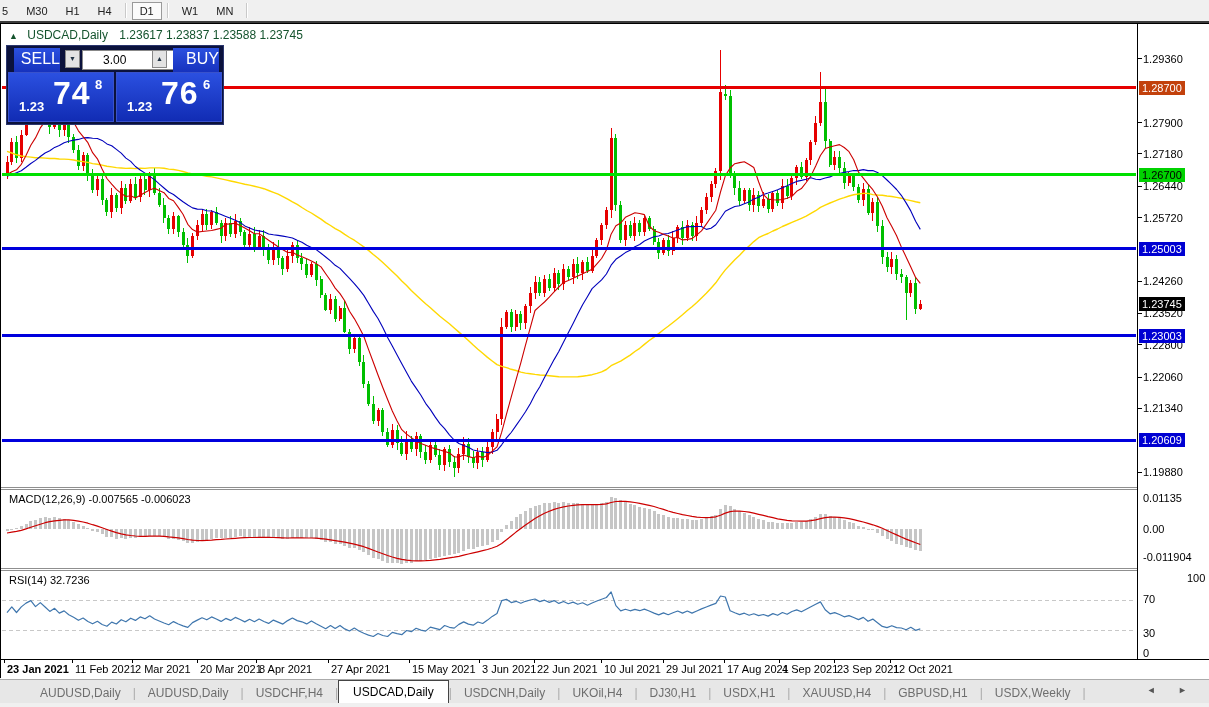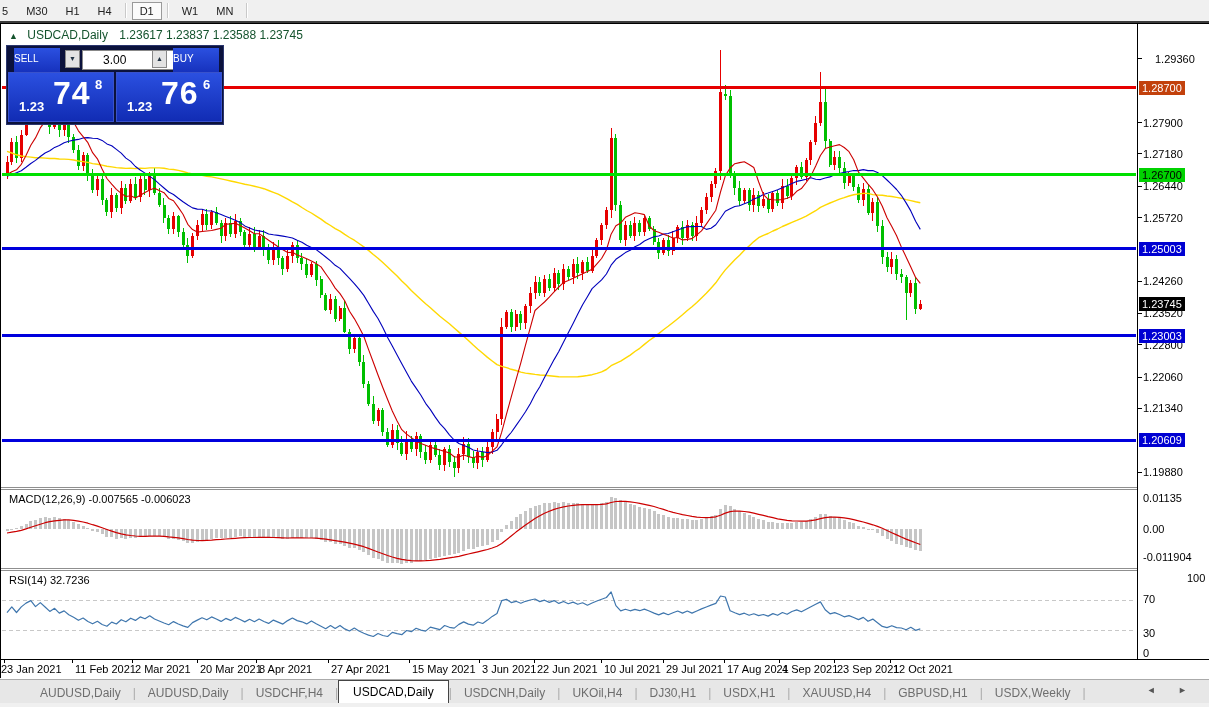--- a/index.html
+++ b/index.html
@@ -31,21 +31,21 @@
   
   .date-strip{position:absolute;left:0;top:635px;width:1209px;height:20px;background:#fff;
               border-top:1px solid #000;box-sizing:border-box;}
   .dtick{position:absolute;top:3px;font-size:11px;color:#000;white-space:nowrap;}
   .dtick-mark{position:absolute;top:0;width:1px;height:3px;background:#000;}
   
   .panel{position:absolute;left:5px;top:21px;width:218px;height:80px;background:#0b123c;
          z-index:6;border:1px solid #2a356e;box-sizing:border-box;}
   .prow{position:absolute;top:2px;left:0;width:100%;height:22px;}
   .pbtn{position:absolute;top:0;height:28px;background:linear-gradient(#2b50e0,#132db8);color:#fff;
-        font-size:10px;text-align:left;line-height:22px;cursor:pointer;}
+        font-size:16px;text-align:right;line-height:22px;cursor:pointer;}
   .sell-btn{left:7px;width:46px;}
   .buy-btn{left:166px;width:46px;}
   .spin{position:absolute;top:2px;width:15px;height:18px;background:#e3e3e3;border:1px solid #888;
         box-sizing:border-box;font-size:7px;color:#234;text-align:center;line-height:16px;cursor:pointer;}
   .spin-dn{left:58px;} .spin-up{left:145px;}
   .vol-input{position:absolute;left:75px;top:2px;width:66px;height:18px;border:1px solid #888;
              font-size:12px;text-align:left;padding:0 20px;font-family:"Liberation Sans",sans-serif;}
   .pricebox{position:absolute;top:26px;height:50px;background:linear-gradient(#2b50e0,#112cb4);
             color:#fff;cursor:pointer;border:1px solid #3952cc;box-sizing:border-box;}
   .pb-left{left:1px;width:106px;} .pb-right{left:109px;width:106px;}
@@ -713,21 +713,21 @@
       <svg width="1134" height="87" xmlns="http://www.w3.org/2000/svg">
         <line x1="0" x2="1134" y1="28.5" y2="28.5" stroke="#c8c8c8" stroke-width="1" stroke-dasharray="4,3" shape-rendering="crispEdges"></line>
         <line x1="0" x2="1134" y1="58.5" y2="58.5" stroke="#c8c8c8" stroke-width="1" stroke-dasharray="4,3" shape-rendering="crispEdges"></line>
         <polyline points="5.0,40.6 9.8,34.9 14.5,40.5 19.3,34.9 24.0,31.1 28.8,28.6 33.5,34.6 38.3,30.6 43.1,35.0 47.8,39.4 52.6,36.3 57.3,41.1 62.1,38.9 66.8,42.8 71.6,45.3 76.4,48.3 81.1,46.0 85.9,49.5 90.6,51.8 95.4,49.3 100.1,52.5 104.9,54.2 109.7,50.1 114.4,52.0 119.2,47.7 123.9,49.8 128.7,46.2 133.4,48.4 138.2,44.9 143.0,46.8 147.7,43.8 152.5,47.0 157.2,49.0 162.0,51.0 166.7,52.7 171.5,49.6 176.3,52.0 181.0,53.9 185.8,55.4 190.5,50.6 195.3,48.1 200.0,45.8 204.8,47.8 209.6,44.9 214.3,47.0 219.1,49.4 223.8,46.4 228.6,48.4 233.3,45.4 238.1,47.5 242.8,49.9 247.6,47.3 252.4,49.7 257.1,47.0 261.9,49.5 266.6,51.4 271.4,48.1 276.1,50.1 280.9,52.1 285.7,48.6 290.4,46.0 295.2,48.6 299.9,49.8 304.7,51.9 309.4,48.9 314.2,51.8 319.0,54.3 323.7,56.7 328.5,53.5 333.2,56.5 338.0,53.4 342.7,56.9 347.5,59.0 352.3,56.0 357.0,59.0 361.8,61.3 366.5,63.1 371.3,64.5 376.0,61.5 380.8,63.5 385.6,64.5 390.3,60.4 395.1,61.7 399.8,62.7 404.6,58.5 409.3,59.7 414.1,56.3 418.9,58.1 423.6,59.1 428.4,55.1 433.1,56.3 437.9,57.6 442.6,53.5 447.4,55.3 452.2,56.1 456.9,52.4 461.7,49.9 466.4,52.1 471.2,53.2 475.9,50.0 480.7,51.5 485.5,48.1 490.2,44.4 495.0,41.5 499.7,28.7 504.5,27.3 509.2,30.6 514.0,29.3 518.8,31.2 523.5,29.3 528.3,28.0 533.0,27.0 537.8,29.6 542.5,28.2 547.3,30.4 552.1,28.6 556.8,31.4 561.6,29.5 566.3,31.7 571.1,30.1 575.8,32.3 580.6,30.8 585.4,33.2 590.1,31.0 594.9,29.0 599.6,27.2 604.4,25.5 609.1,19.9 613.9,33.6 618.7,38.9 623.4,37.2 628.2,38.8 632.9,37.4 637.7,38.7 642.4,37.1 647.2,39.0 652.0,41.1 656.7,42.9 661.5,40.9 666.2,42.7 671.0,40.7 675.7,39.0 680.5,41.1 685.3,39.0 690.0,41.1 694.8,39.0 699.5,36.9 704.3,35.0 709.0,33.1 713.8,31.4 718.5,24.0 723.3,25.0 728.1,38.7 732.8,40.8 737.6,42.6 742.3,41.2 747.1,43.3 751.8,41.8 756.6,43.6 761.4,42.5 766.1,44.1 770.9,41.6 775.6,43.3 780.4,40.5 785.1,42.3 789.9,39.5 794.7,37.9 799.4,39.8 804.2,37.2 808.9,34.7 813.7,32.2 818.4,29.9 823.2,37.8 828.0,41.8 832.7,40.6 837.5,42.5 842.2,44.8 847.0,43.6 851.7,45.5 856.5,47.6 861.3,45.4 866.0,49.3 870.8,47.1 875.5,50.7 880.3,54.4 885.0,55.6 889.8,53.7 894.6,55.6 899.3,56.0 904.1,57.8 908.8,55.3 913.6,58.3 918.3,56.9 " fill="none" stroke="#3f76ad" stroke-width="1.2" stroke-linejoin="round"></polyline>
       </svg>
     </div>
   <div class="ind-label" style="top:550px;">RSI(14) 32.7236</div>
 
   <div class="axis-col" id="axis-col">
       <div class="ptick-mark" style="top: 34px;"></div>
-      <div class="ptick" style="top: 29px; margin-left: 12px;">1.29360</div>
+      <div class="ptick" style="top: 29px;">1.29360</div>
       <div class="ptick-mark" style="top: 98px;"></div>
       <div class="ptick" style="top: 93px;">1.27900</div>
       <div class="ptick-mark" style="top: 129px;"></div>
       <div class="ptick" style="top: 124px;">1.27180</div>
       <div class="ptick-mark" style="top: 162px;"></div>
       <div class="ptick" style="top: 156px;">1.26440</div>
       <div class="ptick-mark" style="top: 193px;"></div>
       <div class="ptick" style="top: 188px;">1.25720</div>
       <div class="ptick-mark" style="top: 257px;"></div>
       <div class="ptick" style="top: 251px;">1.24260</div>
@@ -751,21 +751,21 @@
       <div class="ptick" style="top: 499px;">0.00</div>
       <div class="ptick" style="top: 527px;">-0.011904</div>
       <div class="ptick" style="top: 548px; margin-left: 44px;">100</div>
       <div class="ptick" style="top: 569px;">70</div>
       <div class="ptick" style="top: 603px;">30</div>
       <div class="ptick" style="top: 623px;">0</div>
     </div>
 
   <div class="date-strip" id="date-strip">
       <div class="dtick-mark" style="left: 3px;"></div>
-      <div class="dtick" style="left: 0;">23 Jan 2021</div>
+      <div class="dtick" style="left: 6px; font-weight: bold;">23 Jan 2021</div>
       <div class="dtick-mark" style="left: 71px;"></div>
       <div class="dtick" style="left: 74px;">11 Feb 2021</div>
       <div class="dtick-mark" style="left: 131px;"></div>
       <div class="dtick" style="left: 134px;">2 Mar 2021</div>
       <div class="dtick-mark" style="left: 196px;"></div>
       <div class="dtick" style="left: 199px;">20 Mar 2021</div>
       <div class="dtick-mark" style="left: 255px;"></div>
       <div class="dtick" style="left: 258px;">8 Apr 2021</div>
       <div class="dtick-mark" style="left: 327px;"></div>
       <div class="dtick" style="left: 330px;">27 Apr 2021</div>

